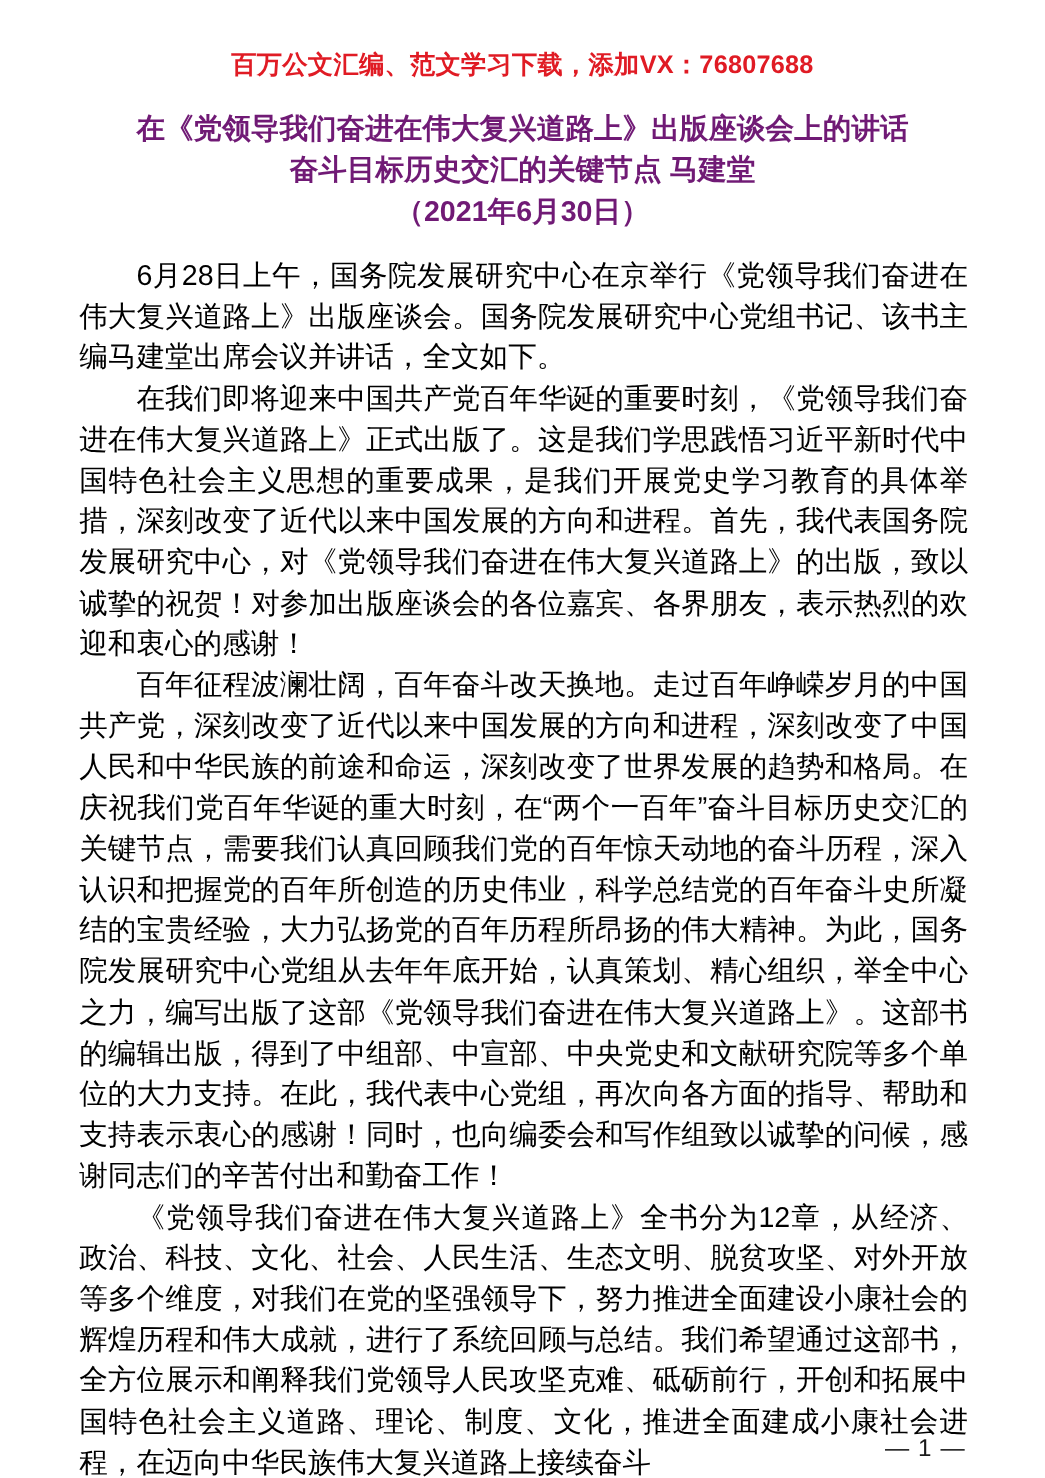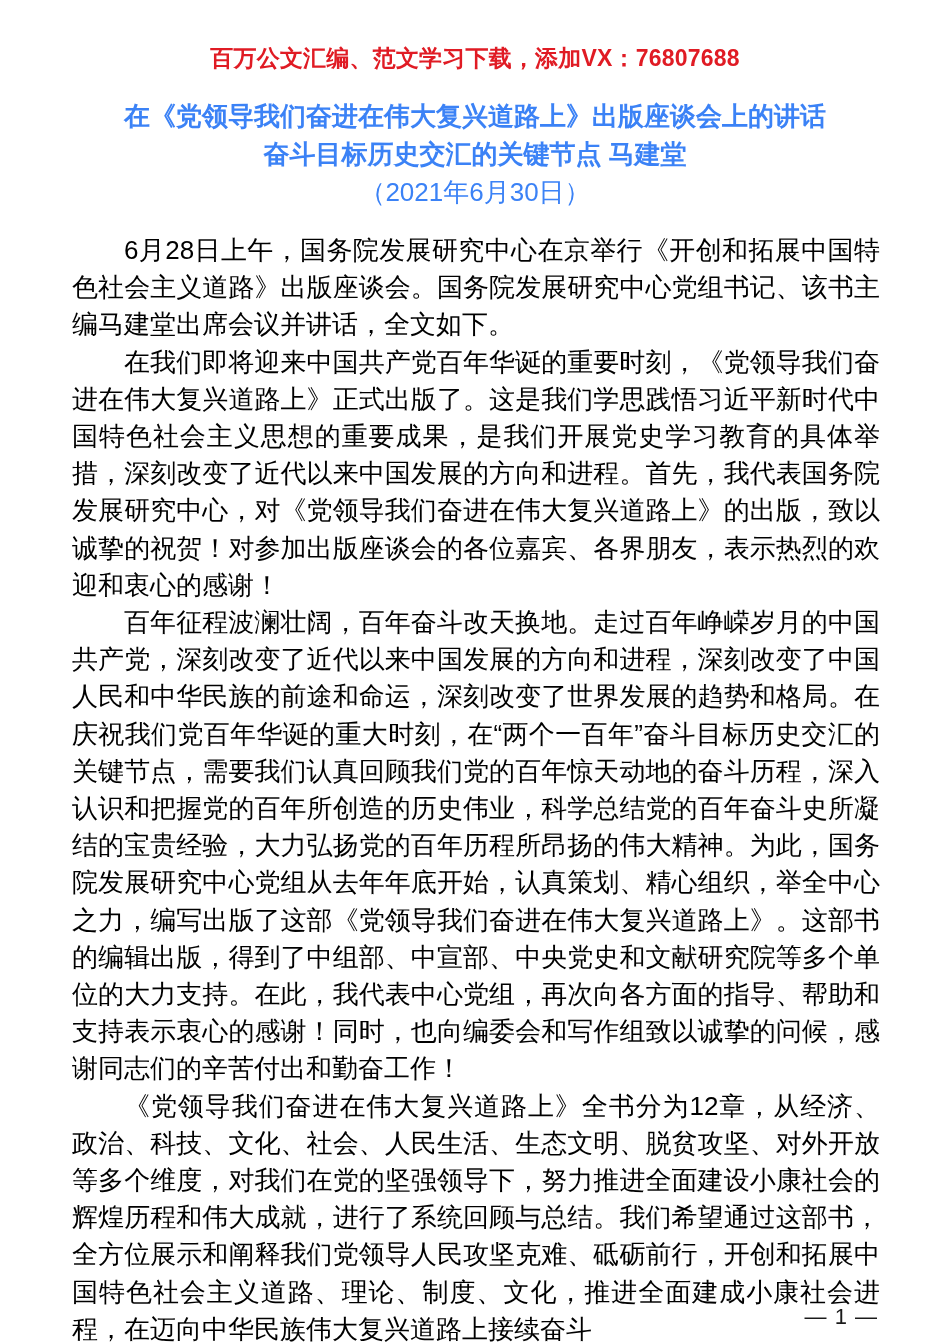--- a/index.html
+++ b/index.html
@@ -43,29 +43,29 @@
     position: absolute;
     top: 98px;
     left: 0;
     width: 950px;
     text-align: center;
   }
   .title-line {
     font-size: 26px;
     font-weight: 700;
     line-height: 37px;
-    color: #3b82f6;
+    color: #701a75;
     white-space: nowrap;
   }
   .title-line.subtitle {
     margin-top: 1px;
   }
   .title-line.date {
     margin-top: 1px;
-    font-weight: 400;
+    font-weight: 700;
   }
 
   
   .body-text {
     position: absolute;
     top: 232px;
     left: 72px;
     width: 808px;
   }
   .para {
@@ -102,21 +102,21 @@
 
   <div class="promo-header" style="color: rgb(224, 27, 36);">百万公文汇编、范文学习下载，添加VX：76807688</div>
 
   <div class="title-block">
     <div class="title-line main">在《党领导我们奋进在伟大复兴道路上》出版座谈会上的讲话</div>
     <div class="title-line subtitle">奋斗目标历史交汇的关键节点  马建堂</div>
     <div class="title-line date">（2021年6月30日）</div>
   </div>
 
   <div class="body-text">
-    <p class="para">6月28日上午，国务院发展研究中心在京举行《开创和拓展中国特色社会主义道路》出版座谈会。国务院发展研究中心党组书记、该书主编马建堂出席会议并讲话，全文如下。</p>
+    <p class="para">6月28日上午，国务院发展研究中心在京举行《党领导我们奋进在伟大复兴道路上》出版座谈会。国务院发展研究中心党组书记、该书主编马建堂出席会议并讲话，全文如下。</p>
     <p class="para">在我们即将迎来中国共产党百年华诞的重要时刻，《党领导我们奋进在伟大复兴道路上》正式出版了。这是我们学思践悟习近平新时代中国特色社会主义思想的重要成果，是我们开展党史学习教育的具体举措，深刻改变了近代以来中国发展的方向和进程。首先，我代表国务院发展研究中心，对《党领导我们奋进在伟大复兴道路上》的出版，致以诚挚的祝贺！对参加出版座谈会的各位嘉宾、各界朋友，表示热烈的欢迎和衷心的感谢！</p>
     <p class="para">百年征程波澜壮阔，百年奋斗改天换地。走过百年峥嵘岁月的中国共产党，深刻改变了近代以来中国发展的方向和进程，深刻改变了中国人民和中华民族的前途和命运，深刻改变了世界发展的趋势和格局。在庆祝我们党百年华诞的重大时刻，在“两个一百年”奋斗目标历史交汇的关键节点，需要我们认真回顾我们党的百年惊天动地的奋斗历程，深入认识和把握党的百年所创造的历史伟业，科学总结党的百年奋斗史所凝结的宝贵经验，大力弘扬党的百年历程所昂扬的伟大精神。为此，国务院发展研究中心党组从去年年底开始，认真策划、精心组织，举全中心之力，编写出版了这部《党领导我们奋进在伟大复兴道路上》。这部书的编辑出版，得到了中组部、中宣部、中央党史和文献研究院等多个单位的大力支持。在此，我代表中心党组，再次向各方面的指导、帮助和支持表示衷心的感谢！同时，也向编委会和写作组致以诚挚的问候，感谢同志们的辛苦付出和勤奋工作！</p>
     <p class="para">《党领导我们奋进在伟大复兴道路上》全书分为12章，从经济、政治、科技、文化、社会、人民生活、生态文明、脱贫攻坚、对外开放等多个维度，对我们在党的坚强领导下，努力推进全面建设小康社会的辉煌历程和伟大成就，进行了系统回顾与总结。我们希望通过这部书，全方位展示和阐释我们党领导人民攻坚克难、砥砺前行，开创和拓展中国特色社会主义道路、理论、制度、文化，推进全面建成小康社会进程，在迈向中华民族伟大复兴道路上接续奋斗</p>
   </div>
 
   <div class="footer">— 1 —</div>
 
 </div>
 
 </body></html>

